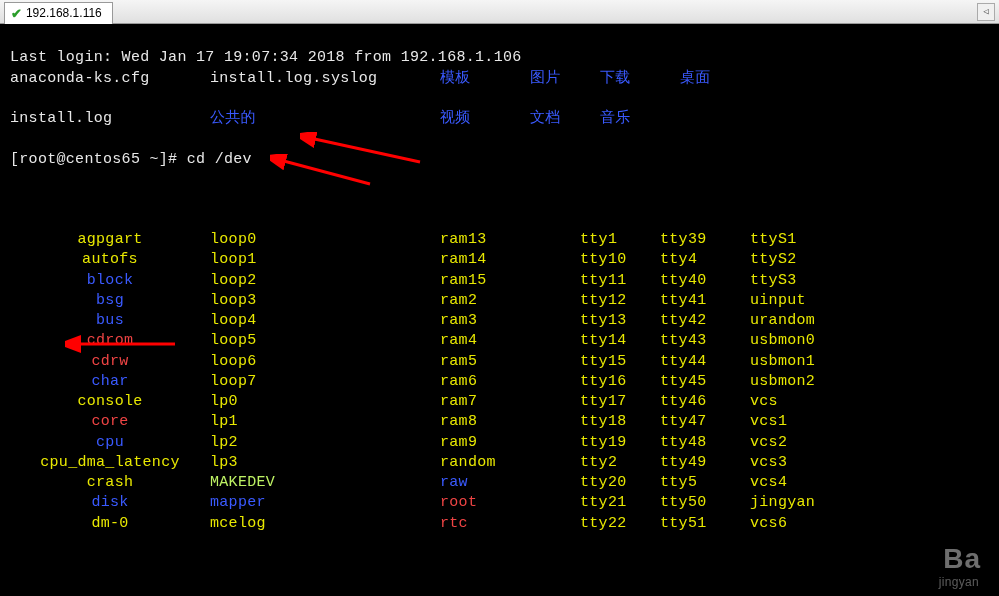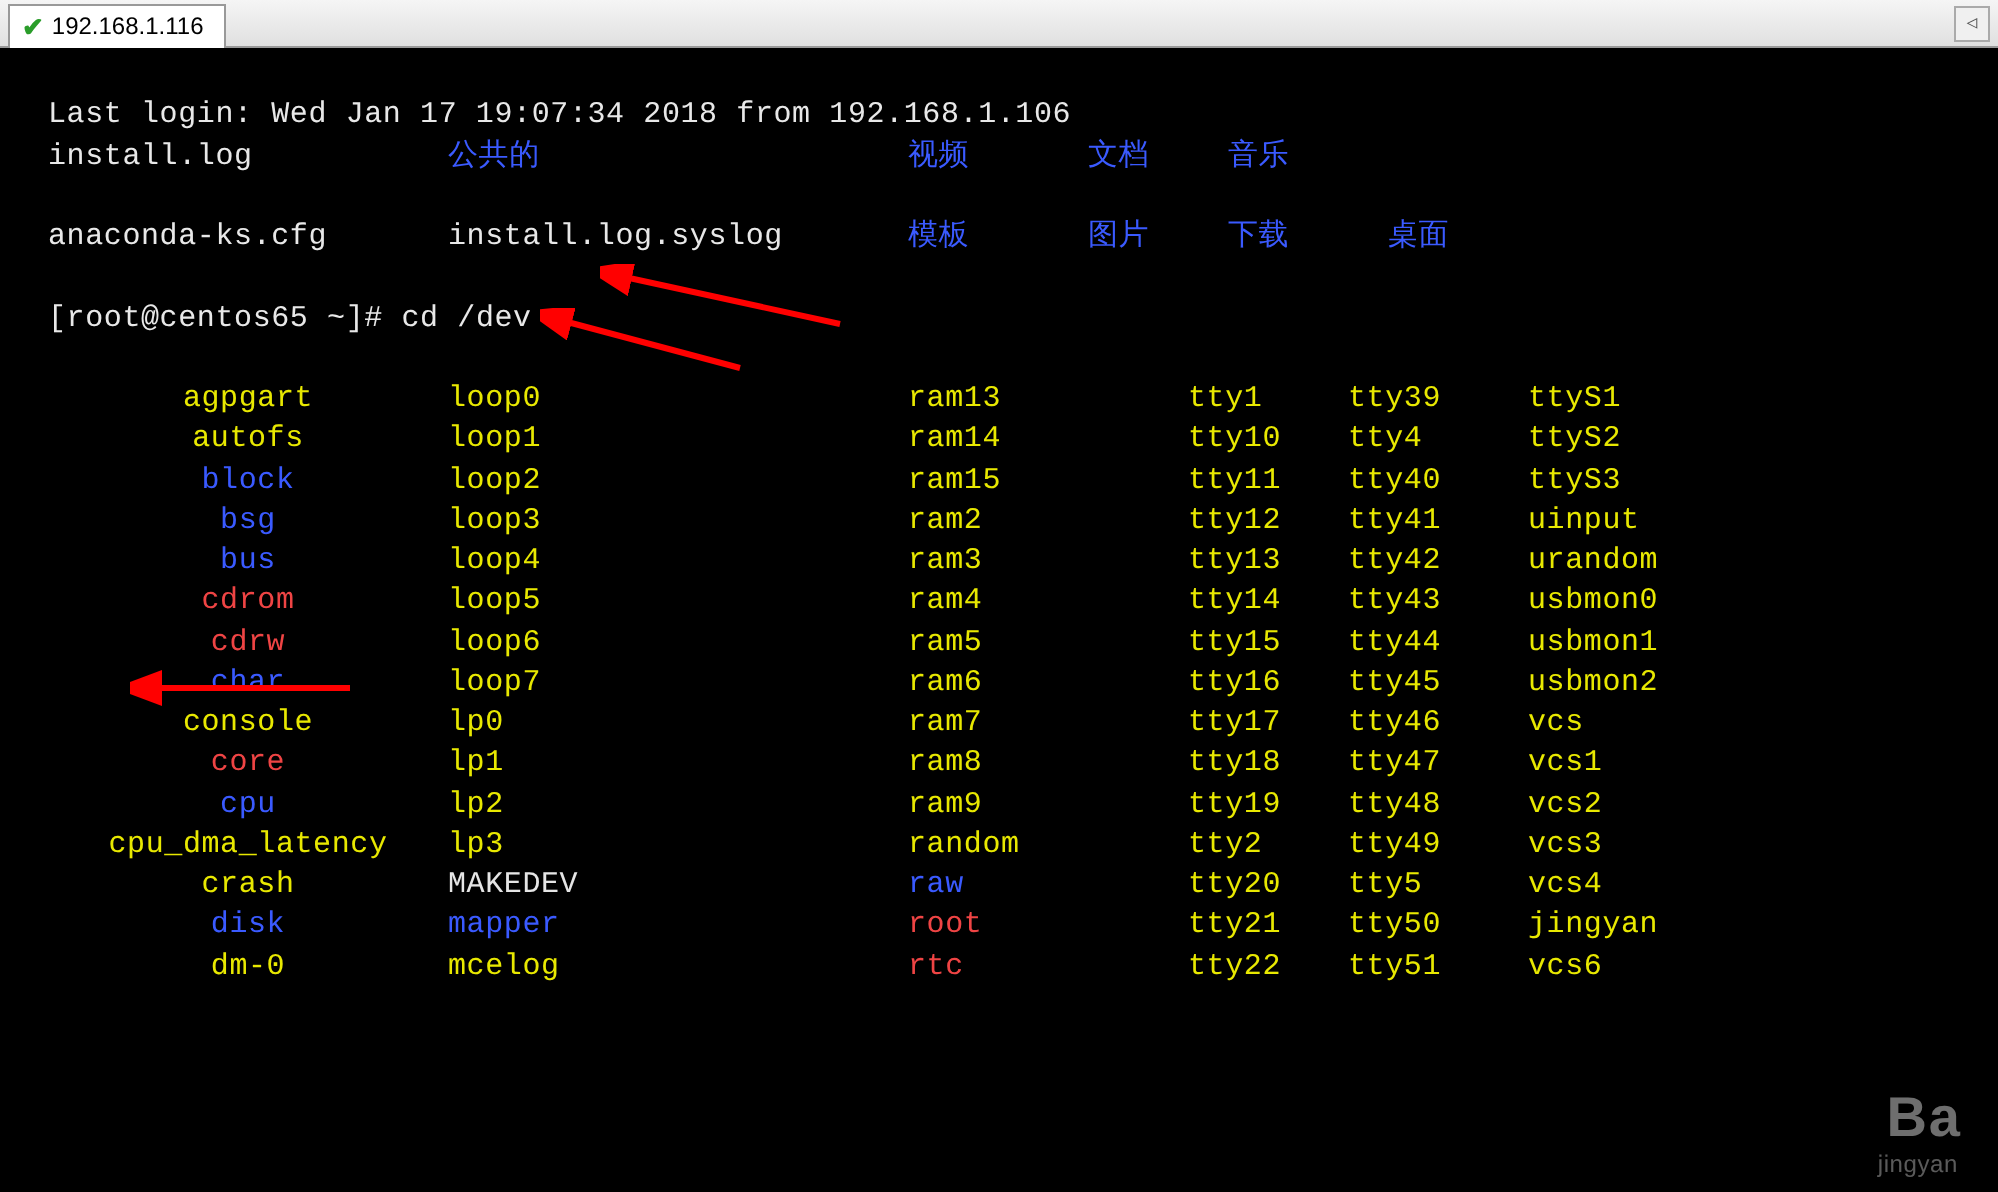--- a/index.html
+++ b/index.html
@@ -50,38 +50,38 @@
     align-items: center;
     justify-content: center;
     font-size: 9px;
     color: #555;
   }
   .terminal {
     background: #000;
     color: #ccc;
     width: 100%;
     height: calc(100% - 24px);
-    padding: 4px 24px;
+    padding: 4px 10px;
     white-space: pre;
     line-height: 1.35;
     letter-spacing: 0.3px;
     position: relative;
     overflow: hidden;
   }
   .white { color: #e8e8e8; }
   .blue { color: #3a5aff; }
   .yellow { color: #e8e800; }
   .cyan { color: #ef4444; }
-  .green { color: #e5e5e5; }
+  .green { color: #bef264; }
   .row { display: block; height: 1.35em; }
   .col { display: inline-block; }
   .c1 { width: 200px; text-align: center; }
   .c2 { width: 230px; }
   .c3 { width: 140px; }
-  .c4 { width: 80px; }
+  .c4 { width: 80px; margin-top: 40px; }
   .c5 { width: 90px; }
   .c6 { width: 110px; }
   .ls-out .col { display: inline-block; vertical-align: top; }
   .lsa { width: 200px; }
   .lsb { width: 230px; }
   .lsc { width: 90px; }
   .lsd { width: 70px; }
   .lse { width: 80px; }
   .lsf { width: 70px; }
   .arrow {
@@ -117,22 +117,22 @@
     <span class="check-icon">✔</span>
     <span>192.168.1.116</span>
   </div>
   <div class="dropdown-btn">
     <span>◁</span>
   </div>
 </div>
 
 <div class="terminal">
 <span class="white">Last login: Wed Jan 17 19:07:34 2018 from 192.168.1.106</span>
+<span class="row ls-out"><span class="col lsa white">anaconda-ks.cfg</span><span class="col lsb white">install.log.syslog</span><span class="col lsc blue">模板</span><span class="col lsd blue">图片</span><span class="col lse blue">下载</span><span class="col lsf blue">桌面</span></span>
 <span class="row ls-out"><span class="col lsa white">install.log</span><span class="col lsb blue">公共的</span><span class="col lsc blue">视频</span><span class="col lsd blue">文档</span><span class="col lse blue">音乐</span></span>
-<span class="row ls-out"><span class="col lsa white">anaconda-ks.cfg</span><span class="col lsb white">install.log.syslog</span><span class="col lsc blue">模板</span><span class="col lsd blue">图片</span><span class="col lse blue">下载</span><span class="col lsf blue">桌面</span></span>
 <span class="row"><span class="white">[root@centos65 ~]# </span><span class="white">cd /dev</span></span>
 <div id="dev-listing"><span class="row"><span class="col c1 yellow">agpgart</span><span class="col c2 yellow">loop0</span><span class="col c3 yellow">ram13</span><span class="col c4 yellow">tty1</span><span class="col c5 yellow">tty39</span><span class="col c6 yellow">ttyS1</span></span><span class="row"><span class="col c1 yellow">autofs</span><span class="col c2 yellow">loop1</span><span class="col c3 yellow">ram14</span><span class="col c4 yellow">tty10</span><span class="col c5 yellow">tty4</span><span class="col c6 yellow">ttyS2</span></span><span class="row"><span class="col c1 blue">block</span><span class="col c2 yellow">loop2</span><span class="col c3 yellow">ram15</span><span class="col c4 yellow">tty11</span><span class="col c5 yellow">tty40</span><span class="col c6 yellow">ttyS3</span></span><span class="row"><span class="col c1 blue">bsg</span><span class="col c2 yellow">loop3</span><span class="col c3 yellow">ram2</span><span class="col c4 yellow">tty12</span><span class="col c5 yellow">tty41</span><span class="col c6 yellow">uinput</span></span><span class="row"><span class="col c1 blue">bus</span><span class="col c2 yellow">loop4</span><span class="col c3 yellow">ram3</span><span class="col c4 yellow">tty13</span><span class="col c5 yellow">tty42</span><span class="col c6 yellow">urandom</span></span><span class="row"><span class="col c1 cyan">cdrom</span><span class="col c2 yellow">loop5</span><span class="col c3 yellow">ram4</span><span class="col c4 yellow">tty14</span><span class="col c5 yellow">tty43</span><span class="col c6 yellow">usbmon0</span></span><span class="row"><span class="col c1 cyan">cdrw</span><span class="col c2 yellow">loop6</span><span class="col c3 yellow">ram5</span><span class="col c4 yellow">tty15</span><span class="col c5 yellow">tty44</span><span class="col c6 yellow">usbmon1</span></span><span class="row"><span class="col c1 blue">char</span><span class="col c2 yellow">loop7</span><span class="col c3 yellow">ram6</span><span class="col c4 yellow">tty16</span><span class="col c5 yellow">tty45</span><span class="col c6 yellow">usbmon2</span></span><span class="row"><span class="col c1 yellow">console</span><span class="col c2 yellow">lp0</span><span class="col c3 yellow">ram7</span><span class="col c4 yellow">tty17</span><span class="col c5 yellow">tty46</span><span class="col c6 yellow">vcs</span></span><span class="row"><span class="col c1 cyan">core</span><span class="col c2 yellow">lp1</span><span class="col c3 yellow">ram8</span><span class="col c4 yellow">tty18</span><span class="col c5 yellow">tty47</span><span class="col c6 yellow">vcs1</span></span><span class="row"><span class="col c1 blue">cpu</span><span class="col c2 yellow">lp2</span><span class="col c3 yellow">ram9</span><span class="col c4 yellow">tty19</span><span class="col c5 yellow">tty48</span><span class="col c6 yellow">vcs2</span></span><span class="row"><span class="col c1 yellow">cpu_dma_latency</span><span class="col c2 yellow">lp3</span><span class="col c3 yellow">random</span><span class="col c4 yellow">tty2</span><span class="col c5 yellow">tty49</span><span class="col c6 yellow">vcs3</span></span><span class="row"><span class="col c1 yellow">crash</span><span class="col c2 green">MAKEDEV</span><span class="col c3 blue">raw</span><span class="col c4 yellow">tty20</span><span class="col c5 yellow">tty5</span><span class="col c6 yellow">vcs4</span></span><span class="row"><span class="col c1 blue">disk</span><span class="col c2 blue">mapper</span><span class="col c3 cyan">root</span><span class="col c4 yellow">tty21</span><span class="col c5 yellow">tty50</span><span class="col c6 yellow">jingyan</span></span><span class="row"><span class="col c1 yellow">dm-0</span><span class="col c2 yellow">mcelog</span><span class="col c3 cyan">rtc</span><span class="col c4 yellow">tty22</span><span class="col c5 yellow">tty51</span><span class="col c6 yellow">vcs6</span></span></div>
 
 <svg class="arrow" style="left:300px; top:108px;" width="130" height="40">
   <defs>
         <marker id="ah1" markerWidth="10" markerHeight="10" refX="2" refY="3" orient="auto">
           <path d="M0,0 L0,6 L8,3 z" fill="#ff0000"></path>
         </marker>
       </defs>
   <line x1="120" y1="30" x2="10" y2="6" stroke="#ff0000" stroke-width="3" marker-end="url(#ah1)"></line>

